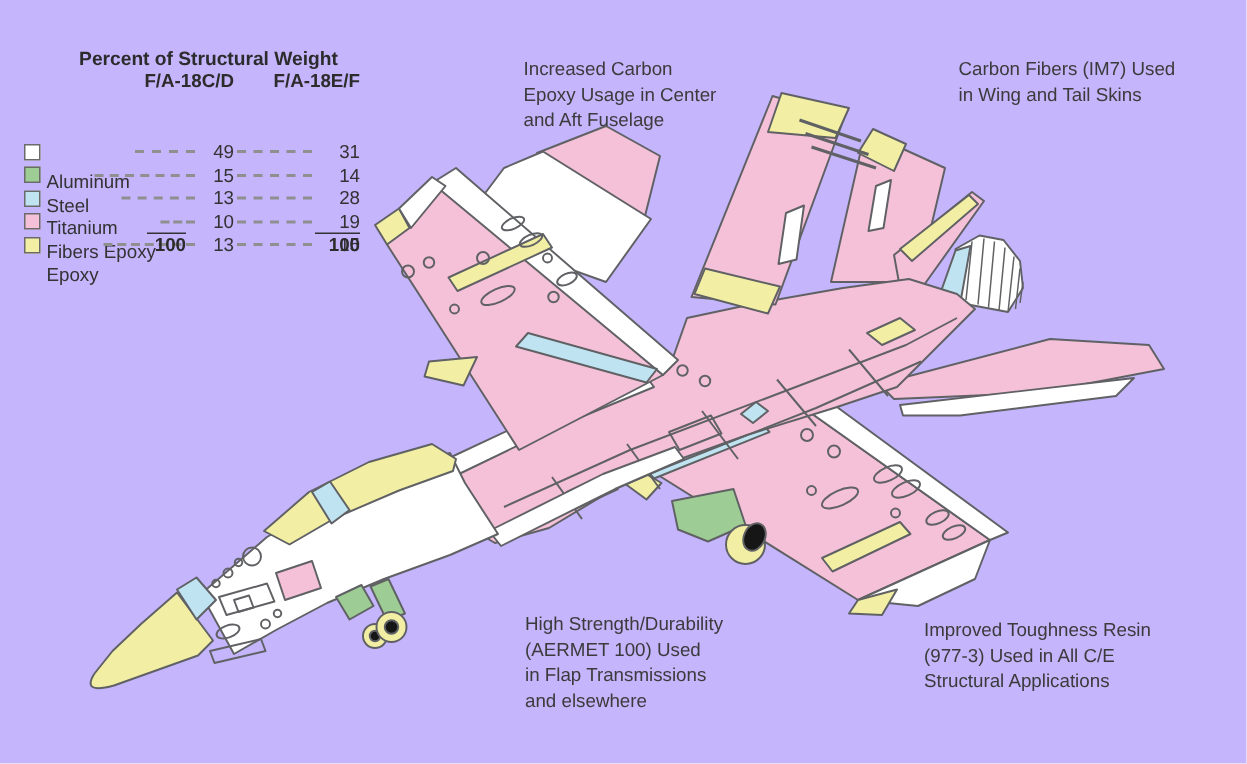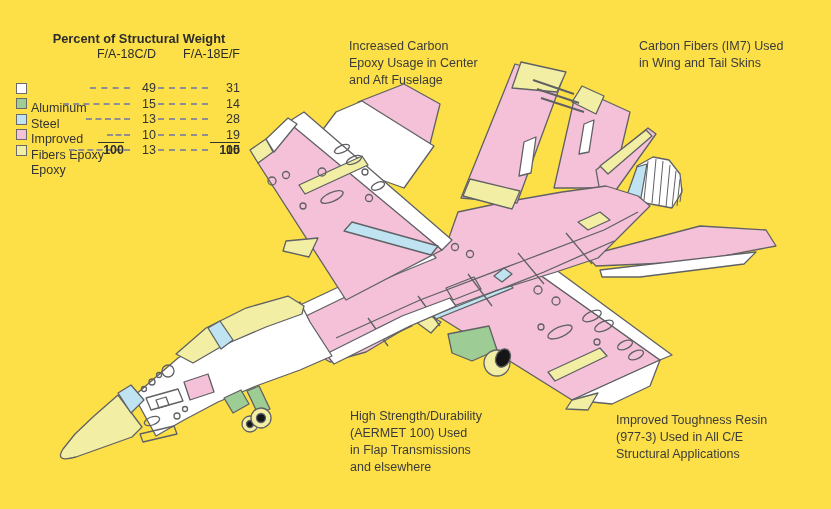--- a/index.html
+++ b/index.html
@@ -1,24 +1,24 @@
 <!DOCTYPE html>
 <html><head>
 <meta charset="utf-8">
 <style>
   html,body{margin:0;padding:0;background:#fff;}
-  .stage{position:relative;width:831px;height:509px;background:#fde047;overflow:hidden;
+  .stage{position:relative;width:831px;height:509px;background:#c4b5fd;overflow:hidden;
          font-family:"Liberation Sans",sans-serif;color:#3b3b3b;}
   .stage svg{position:absolute;left:0;top:0;}
 
   
   .legend{position:absolute;left:16px;top:31px;width:224px;font-size:12.5px;color:#333;}
   .legend-title{font-weight:bold;text-align:center;padding-left:22px;font-size:12.8px;color:#2c2c2c;margin-bottom:1px;}
   .lgrid{display:grid;grid-template-columns:15px 1fr 26px 54px 30px;align-items:center;}
-  .legend-head{font-weight:normal;color:#2c2c2c;}
+  .legend-head{margin-bottom:13px;font-weight:bold;color:#2c2c2c;}
   .head-cd{grid-column:2/4;text-align:right;}
   .head-ef{grid-column:4/6;text-align:right;}
   .lrow{height:15.6px;}
   .sw{width:11px;height:11px;border:1.2px solid #6a6a6a;box-sizing:border-box;}
   .labelcell{display:flex;align-items:center;min-width:0;}
   .mat{white-space:nowrap;padding-right:3px;margin-top:40px;}
   .dashfill{flex:1;border-top:2px dashed #8f8f8f;height:0;}
   .dash2{border-top:2px dashed #8f8f8f;height:0;margin:0 2px;}
   .v{text-align:right;}
   .total-row{margin-top:3px;gap:16px;}
@@ -194,21 +194,21 @@
           <span class="dashfill"></span>
         </span>
       <span class="v">15</span>
       <span class="dash2"></span>
       <span class="v">14</span>
     </div>
 
     <div class="lgrid lrow">
       <span class="sw" style="background: rgb(191, 227, 241);"></span>
       <span class="labelcell">
-          <span class="mat">Improved</span>
+          <span class="mat">Titanium</span>
           <span class="dashfill"></span>
         </span>
       <span class="v">13</span>
       <span class="dash2"></span>
       <span class="v">28</span>
     </div>
 
     <div class="lgrid lrow">
       <span class="sw" style="background: rgb(245, 193, 216);"></span>
       <span class="labelcell">

